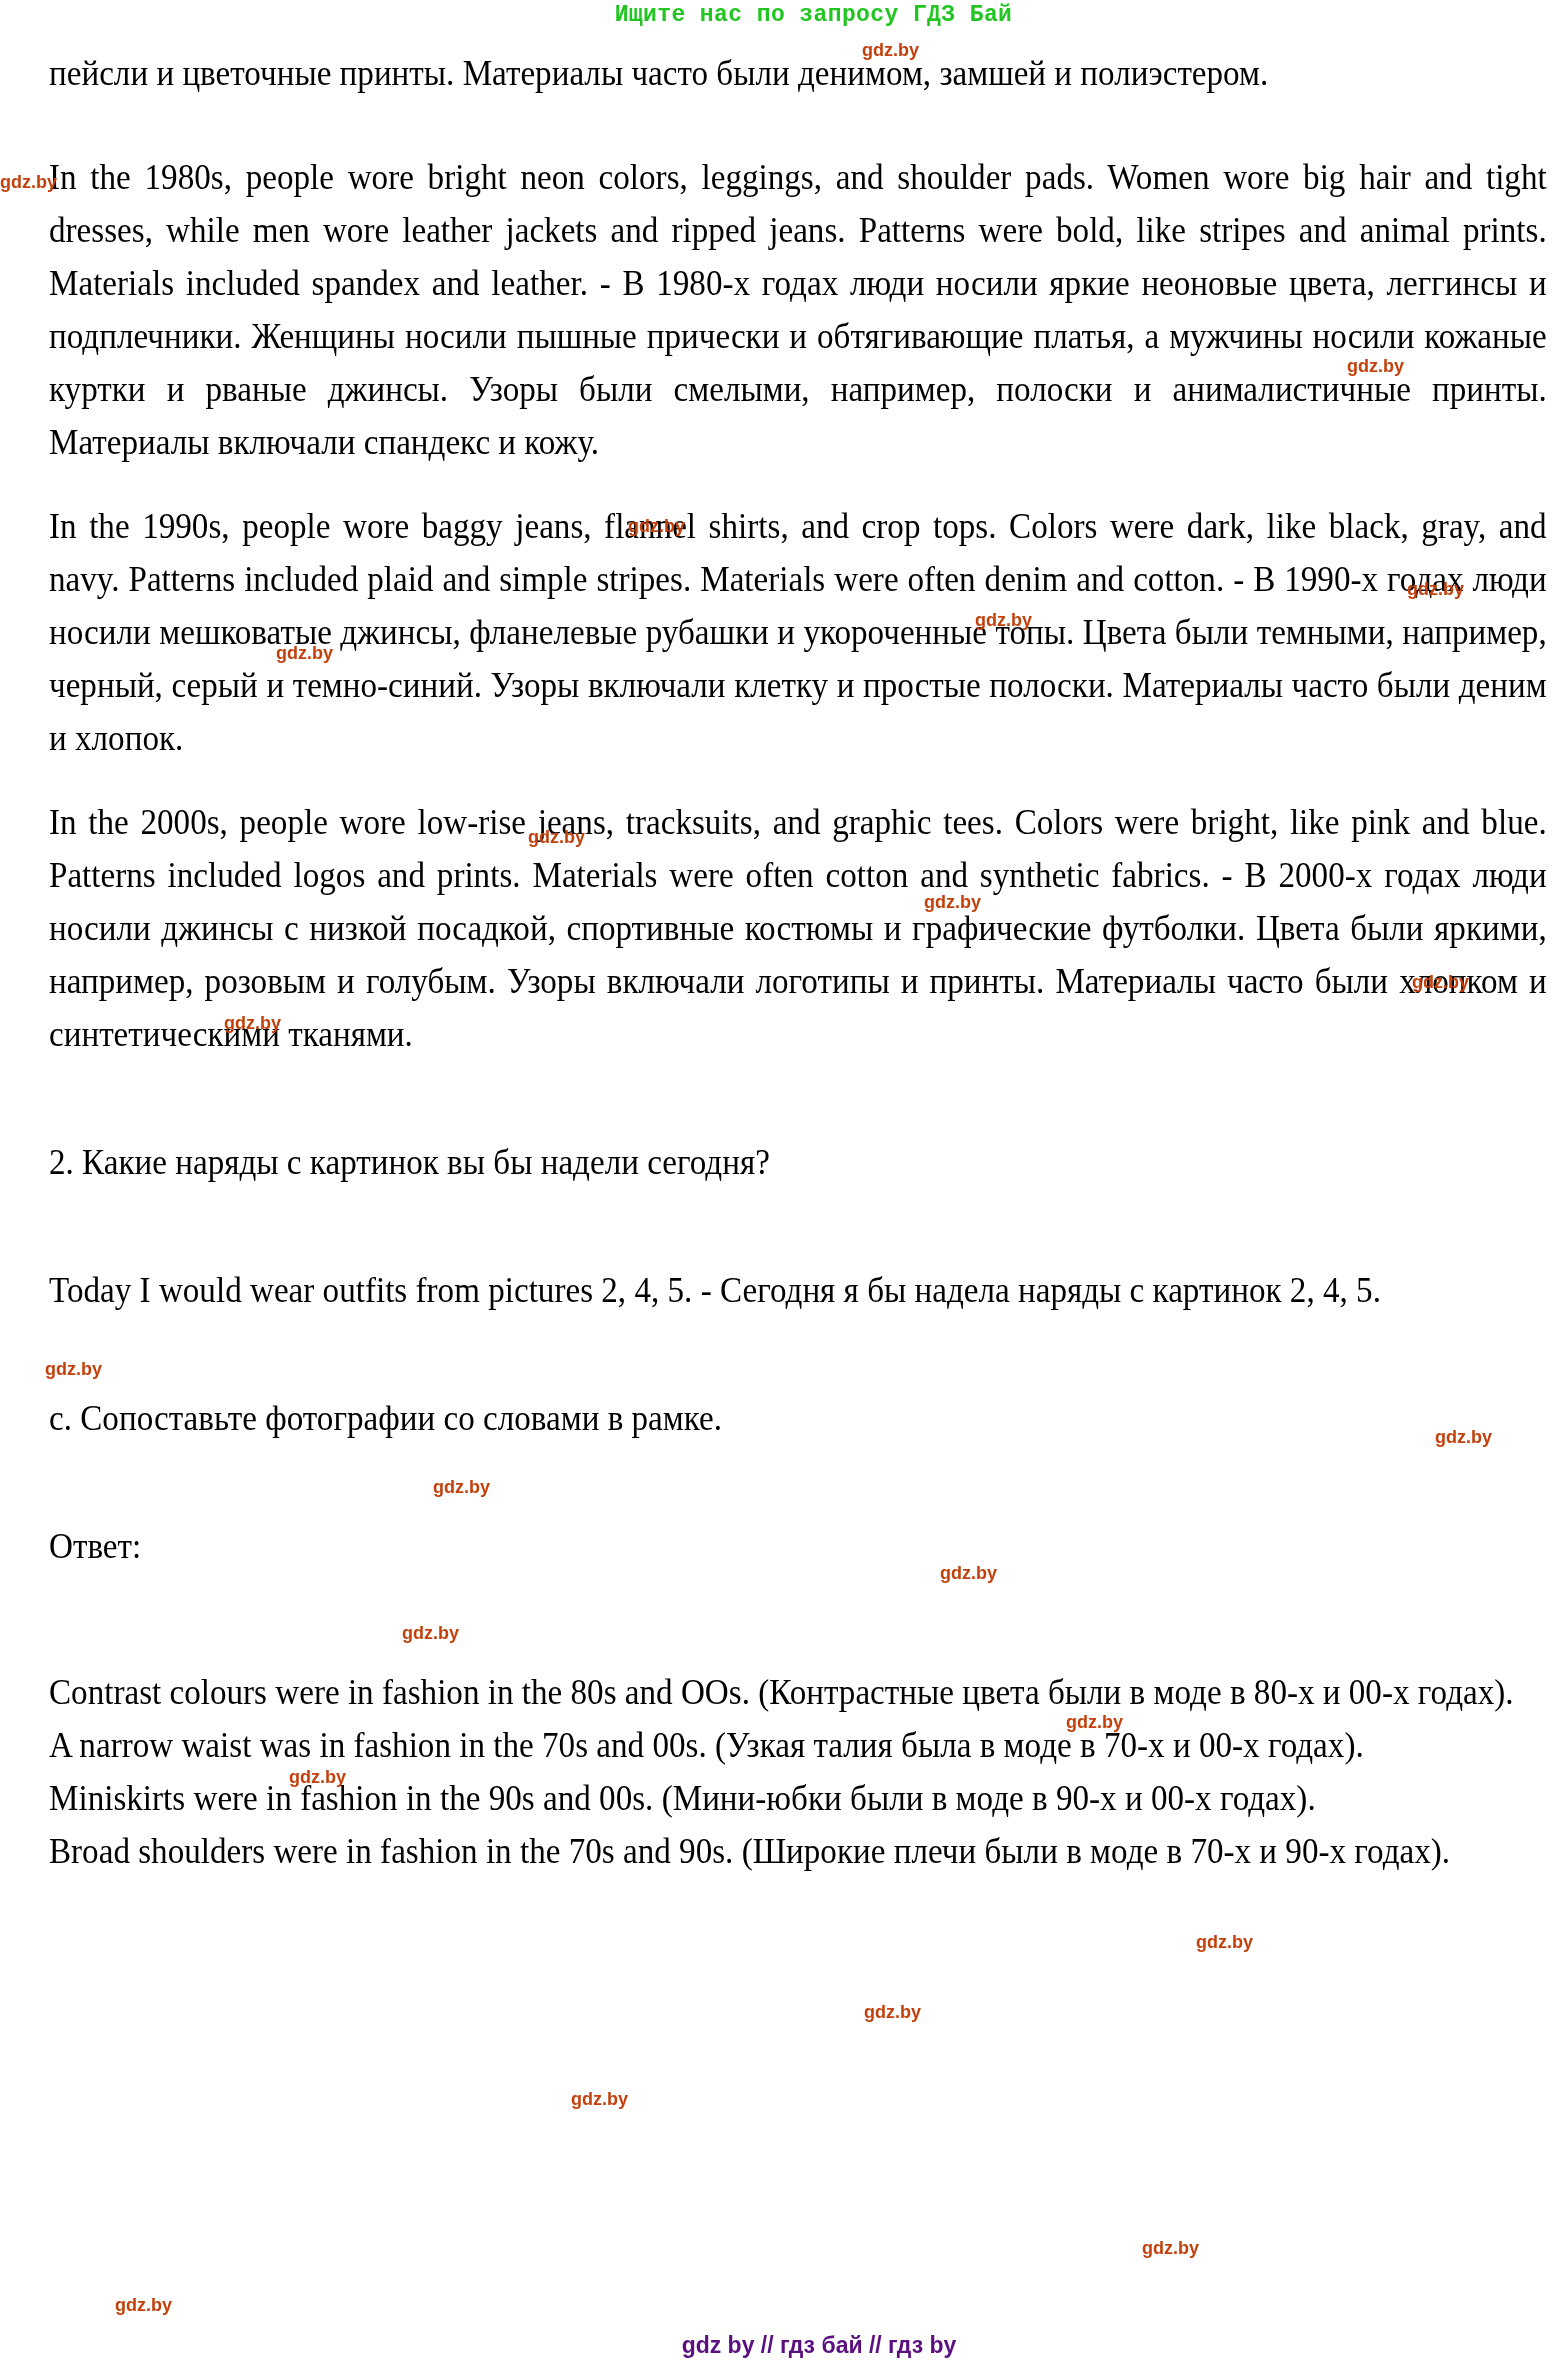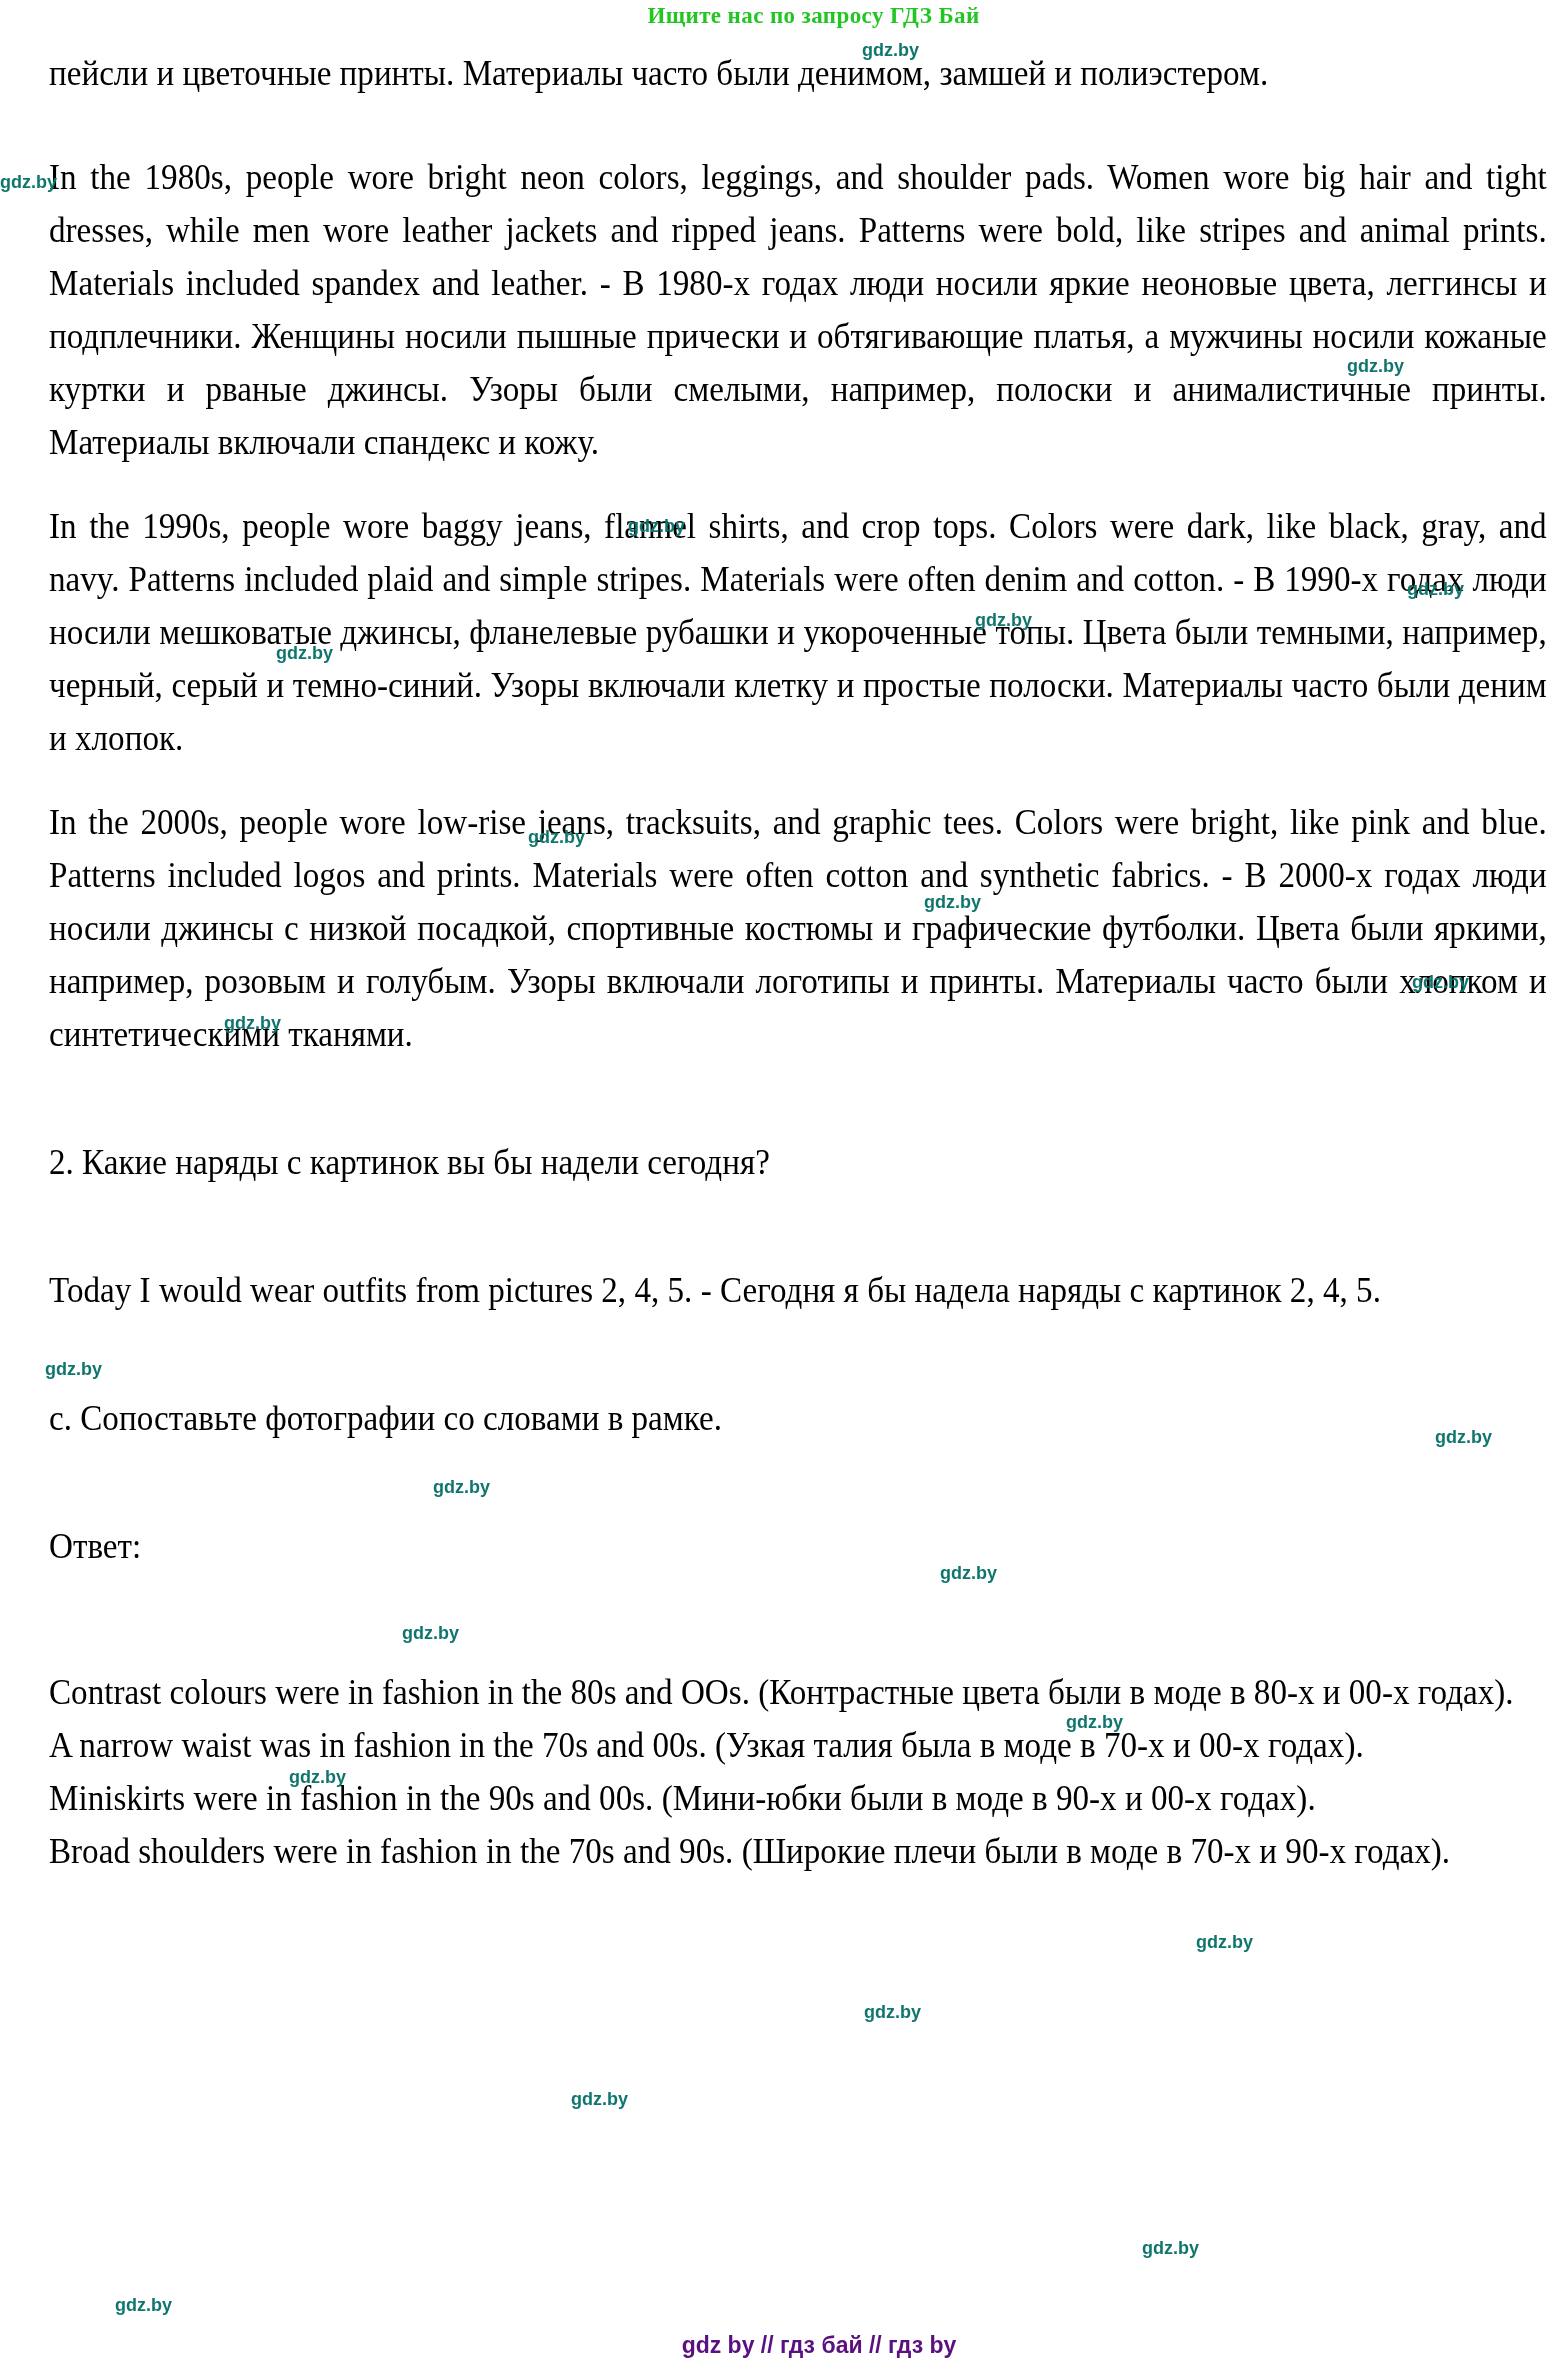--- a/index.html
+++ b/index.html
@@ -18,21 +18,21 @@
     background: #ffffff;
     overflow: hidden;
   }
   
   .top-banner {
     position: absolute;
     top: 0px;
     left: 0;
     width: 100%;
     text-align: center;
-    font-family: Liberation Serif, serif;
+    font-family: Liberation Mono, monospace;
     font-weight: bold;
     font-size: 23px;
     letter-spacing: 0.4px;
     color: #22c522;
     line-height: 31px;
     padding-left: 62px;
     box-sizing: border-box;
     white-space: nowrap;
   }
   
@@ -74,21 +74,21 @@
   .gap-l { height: 51px; }
   .gap-xl { height: 75px; }
   .gap-xxl { height: 93px; }
 
   
   .wm {
     position: absolute;
     font-family: "Liberation Sans", "DejaVu Sans", sans-serif;
     font-size: 18px;
     font-weight: bold;
-    color: #0f766e;
+    color: #c2410c;
     white-space: nowrap;
     pointer-events: none;
   }
 </style>
 </head>
 <body>
 
 <div id="page">
 
   <div class="top-banner" style="color: rgb(34, 197, 34);">Ищите нас по запросу ГДЗ Бай</div>

